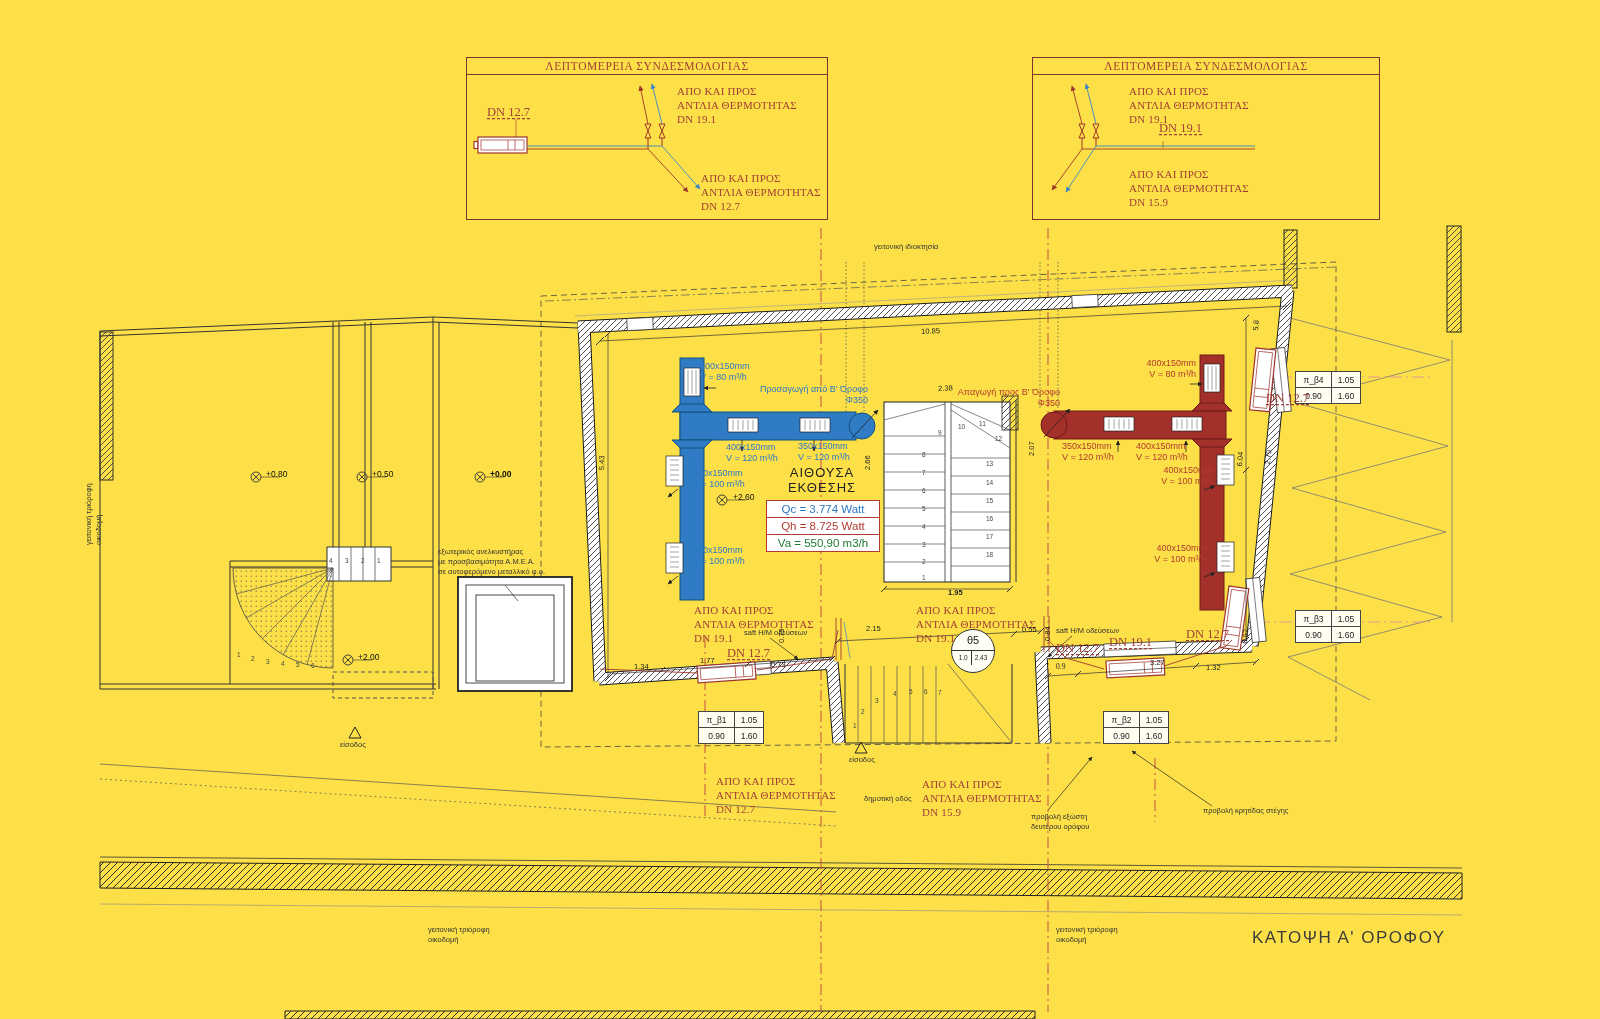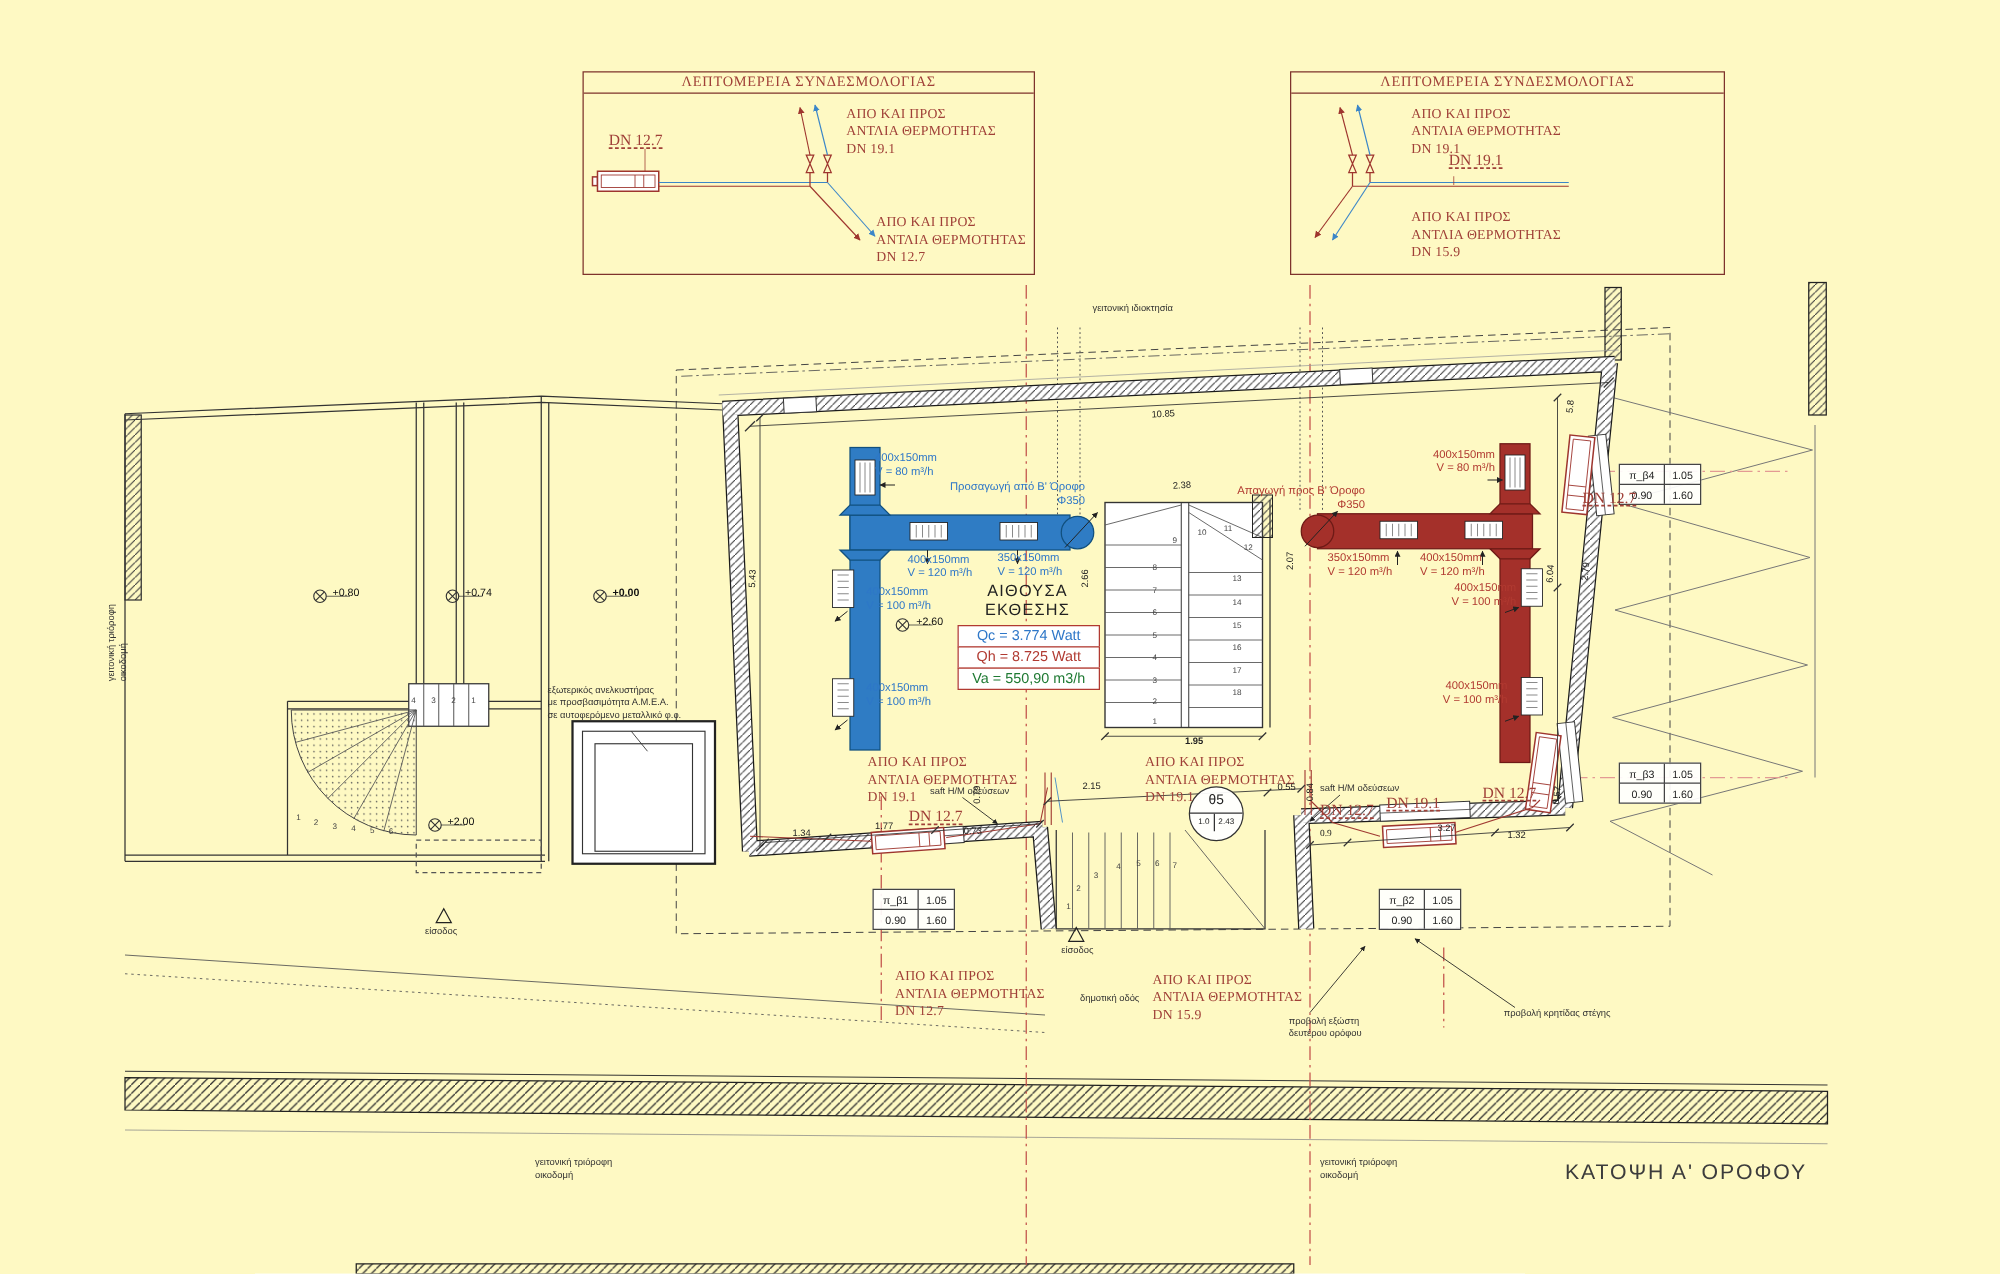--- a/index.html
+++ b/index.html
@@ -1,16 +1,16 @@
 <!DOCTYPE html>
 <html><head>
 <meta charset="utf-8">
 <style>
   html,body{margin:0;padding:0;background:#fff;}
-  .sheet{position:relative;width:1600px;height:1019px;background:#fef9c3;overflow:hidden;
+  .sheet{position:relative;width:1600px;height:1019px;background:#fde047;overflow:hidden;
          font-family:"Liberation Sans",sans-serif;}
   svg{position:absolute;left:0;top:0;}
   .lbl{position:absolute;white-space:pre-line;transform-origin:0 0;}
   .btxt{font:9px/1.2 "Liberation Sans",sans-serif;color:#2E77C8;}
   .rdtxt{font:9px/1.2 "Liberation Sans",sans-serif;color:#B13A31;}
   .rtxt{font:11px/1.25 "Liberation Serif",serif;color:#A04038;letter-spacing:.2px;}
   .rtxt2{font:12.5px/1.1 "Liberation Serif",serif;color:#A04038;
          text-decoration:underline;text-decoration-style:dashed;text-underline-offset:2px;}
   .ktxt{font:7.5px/1.3 "Liberation Sans",sans-serif;color:#333;}
   .dim{font:7.5px/1 "Liberation Sans",sans-serif;color:#222;}
@@ -443,21 +443,21 @@
       <div class="lbl btxt" style="left: 726px; top: 442px;">400x150mm
 V = 120 m³/h</div>
       <div class="lbl btxt" style="left: 798px; top: 441px;">350x150mm
 V = 120 m³/h</div>
       <div class="lbl btxt" style="left: 693px; top: 468px;">400x150mm
 V = 100 m³/h</div>
       <div class="lbl btxt" style="left: 693px; top: 545px;">400x150mm
 V = 100 m³/h</div>
       <div class="lbl rdtxt ra" style="left: 1128px; top: 358px; width: 68px;">400x150mm
 V = 80 m³/h</div>
-      <div class="lbl rdtxt ra" style="left: 974px; top: 387px; width: 118px;">Απαγωγή προς Β' Όροφο
+      <div class="lbl rdtxt ra" style="left: 942px; top: 387px; width: 118px;">Απαγωγή προς Β' Όροφο
 Φ350</div>
       <div class="lbl rdtxt" style="left: 1062px; top: 441px;">350x150mm
 V = 120 m³/h</div>
       <div class="lbl rdtxt" style="left: 1136px; top: 441px;">400x150mm
 V = 120 m³/h</div>
       <div class="lbl rdtxt ra" style="left: 1145px; top: 465px; width: 68px;">400x150mm
 V = 100 m³/h</div>
       <div class="lbl rdtxt ra" style="left: 1138px; top: 543px; width: 68px;">400x150mm
 V = 100 m³/h</div>
       <div class="lbl rtxt" style="left: 694px; top: 604px;">ΑΠΟ ΚΑΙ ΠΡΟΣ
@@ -489,21 +489,21 @@
       <div class="lbl ktxt" style="left: 428px; top: 925px;">γειτονική τριόροφη
 οικοδομή</div>
       <div class="lbl ktxt" style="left: 1056px; top: 925px;">γειτονική τριόροφη
 οικοδομή</div>
       <div class="lbl ktxt" style="left: 84px; top: 545px; transform: rotate(-90deg);">γειτονική τριόροφη
 οικοδομή</div>
       <div class="lbl ktxt" style="left: 438px; top: 547px;">εξωτερικός ανελκυστήρας
 με προσβασιμότητα Α.Μ.Ε.Α.
 σε αυτοφερόμενο μεταλλικό φ.ο.</div>
       <div class="lbl lvl" style="left: 266px; top: 470px;">+0.80</div>
-      <div class="lbl lvl" style="left: 372px; top: 470px;">+0.74</div>
+      <div class="lbl lvl" style="left: 372px; top: 470px;">+0.50</div>
       <div class="lbl lvl" style="left: 490px; top: 470px; font-weight: bold;">+0.00</div>
       <div class="lbl lvl" style="left: 358px; top: 653px;">+2.00</div>
       <div class="lbl lvl" style="left: 733px; top: 493px;">+2.60</div>
       <div class="lbl dim" style="left: 921px; top: 328px; transform: rotate(-3deg);">10.85</div>
       <div class="lbl dim" style="left: 938px; top: 385px; transform: rotate(-3deg);">2.38</div>
       <div class="lbl dim" style="left: 948px; top: 589px; font-weight: bold;">1.95</div>
       <div class="lbl dim" style="left: 866px; top: 625px;">2.15</div>
       <div class="lbl dim" style="left: 1022px; top: 626px;">0.55</div>
       <div class="lbl dim" style="left: 700px; top: 657px;">1.77</div>
       <div class="lbl dim" style="left: 634px; top: 663px;">1.34</div>

